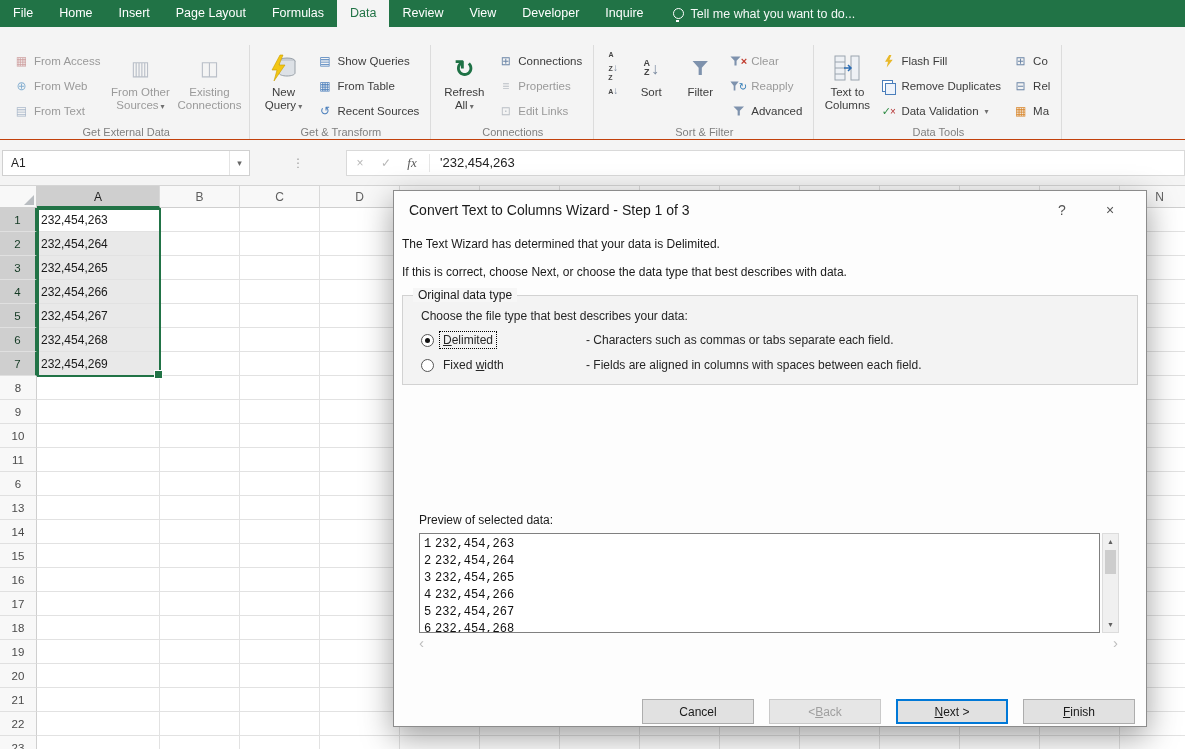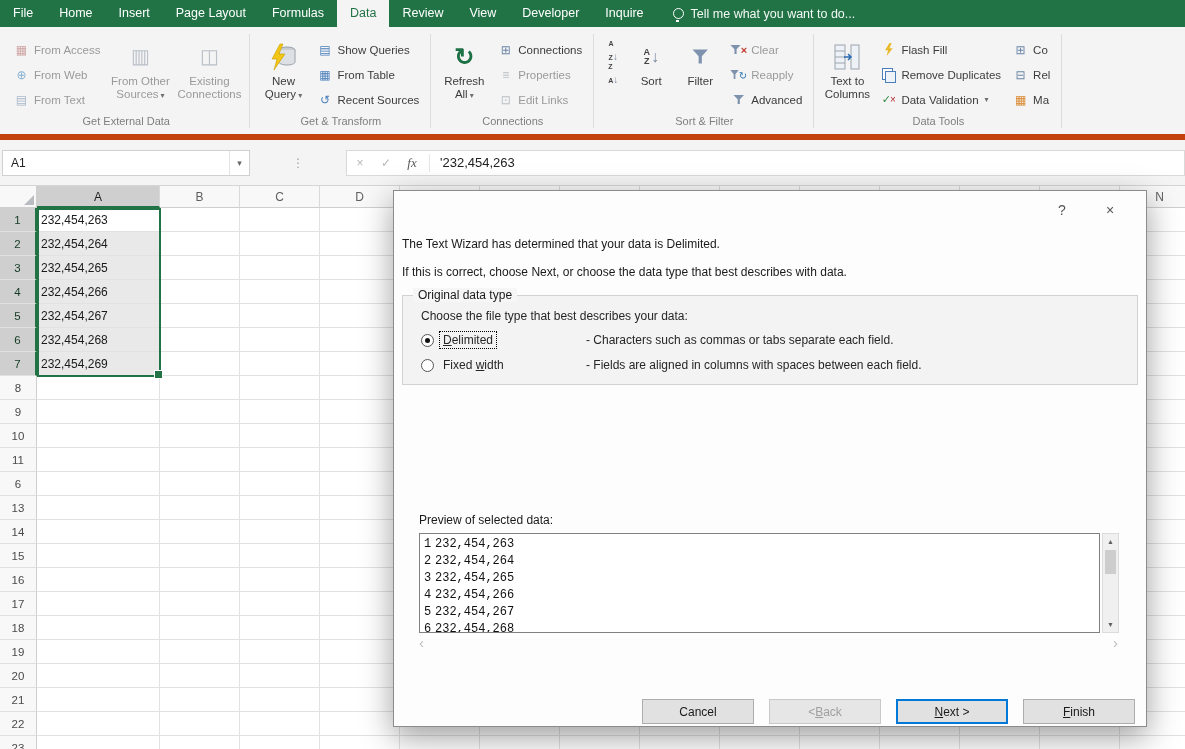--- a/index.html
+++ b/index.html
@@ -9,21 +9,21 @@
   
   .menubar{height:27px;background:#217346;display:flex;align-items:stretch;color:#fff;font-size:12.5px;}
   .mtabs{display:flex;align-items:stretch;}
   .mtab{padding:0 13px;line-height:27px;white-space:nowrap;}
   .mtab.active{background:#f4f4f4;color:#217346;}
   .tellme{display:flex;align-items:center;gap:7px;margin-left:16px;color:rgba(255,255,255,.95);}
   .bulb{width:11px;height:11px;border:1.4px solid #fff;border-radius:50%;position:relative;display:inline-block;}
   .bulb::after{content:"";position:absolute;left:2.5px;bottom:-3.5px;width:3px;height:2px;background:#fff;}
 
   
-  .ribbon{height:113px;background:#f4f4f4;border-bottom:6px solid #c2410c;display:flex;align-items:center;overflow:hidden;padding-left:2px;}
+  .ribbon{height:113px;background:#f4f4f4;border-bottom:1px solid #c2410c;display:flex;align-items:flex-end;overflow:hidden;padding-left:2px;}
   .rgroup{position:relative;display:flex;align-items:flex-start;gap:3px;padding:4px 7px 17px 7px;border-right:1px solid #dcdcdc;}
   .rg-label{position:absolute;left:1px;right:0;bottom:1px;text-align:center;font-size:11px;color:#7f7f7f;white-space:nowrap;}
   .scol{display:flex;flex-direction:column;gap:3px;padding-top:1px;}
   .sbtn{display:flex;align-items:center;gap:4px;height:22px;padding:0 4px;font-size:11.5px;color:#3c3c3c;white-space:nowrap;}
   .lbtn{display:flex;flex-direction:column;align-items:center;width:66px;padding-top:1px;text-align:center;font-size:11.5px;line-height:13px;color:#3c3c3c;}
   .lbtn.w52{width:52px;}.lbtn.w46{width:46px;}
   .ic32{height:36px;display:flex;align-items:center;justify-content:center;}
   .dim{color:#9a9a9a;}
   .dim .ic::before,.dim .big::before{opacity:.55;}
   .drop{font-size:8px;color:#6f6f6f;margin-left:2px;}
@@ -760,20 +760,21 @@
         <div class="cell" data-name="cell-L23" style="width: 80px;"></div>
         <div class="cell" data-name="cell-M23" style="width: 80px;"></div>
         <div class="cell" data-name="cell-N23" style="width: 80px;"></div>
       </div>
     </div>
   <div class="selbox" data-name="selection-range"></div>
 </div>
 
 <div class="dialog" data-name="text-to-columns-wizard-dialog">
   <div class="dtitle" data-name="dialog-title-bar">
+    <span data-name="dialog-title">Convert Text to Columns Wizard - Step 1 of 3</span>
     <span class="dctrl" data-name="dialog-controls">
       <span class="dbtn" data-name="dialog-help-button">?</span>
       <span class="dbtn" data-name="dialog-close-button">×</span>
     </span>
   </div>
   <div class="dbody" data-name="dialog-body">
     <div class="dp1" data-name="wizard-intro-line1">The Text Wizard has determined that your data is Delimited.</div>
     <div class="dp2" data-name="wizard-intro-line2">If this is correct, choose Next, or choose the data type that best describes with data.</div>
 
     <div class="groupbox" data-name="original-data-type-groupbox">

